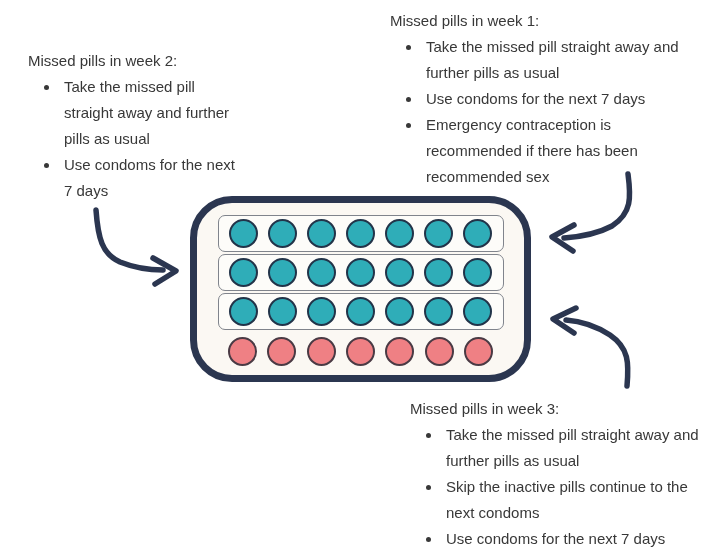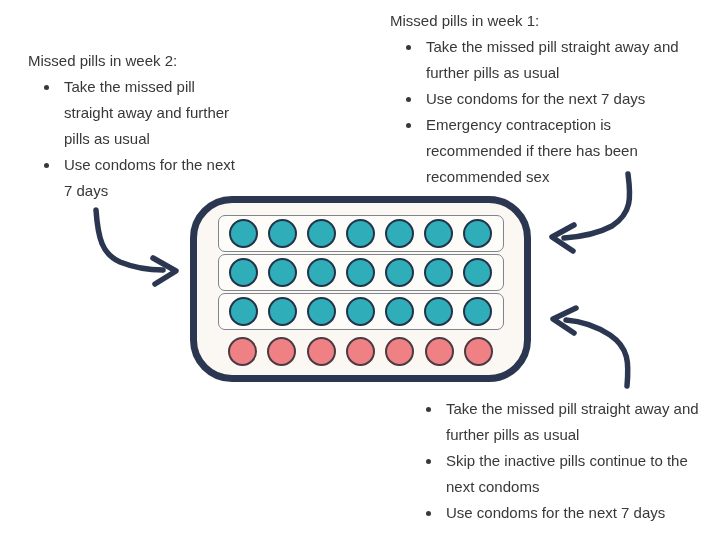--- a/index.html
+++ b/index.html
@@ -62,20 +62,21 @@
   <div class="note note-week1">
     <div class="note-title">Missed pills in week 1:</div>
     <ul>
         <li>Take the missed pill straight away and further pills as usual</li>
         <li>Use condoms for the next 7 days</li>
         <li>Emergency contraception is recommended if there has been recommended sex</li>
       </ul>
   </div>
 
   <div class="note note-week3">
+    <div class="note-title">Missed pills in week 3:</div>
     <ul>
         <li>Take the missed pill straight away and further pills as usual</li>
         <li>Skip the inactive pills continue to the next condoms</li>
         <li>Use condoms for the next 7 days</li>
       </ul>
   </div>
 
   <div class="packet">
       <div class="pill-strip">
         <div class="pill" style="background: rgb(47, 173, 184); border-color: rgb(34, 52, 73);"></div>

